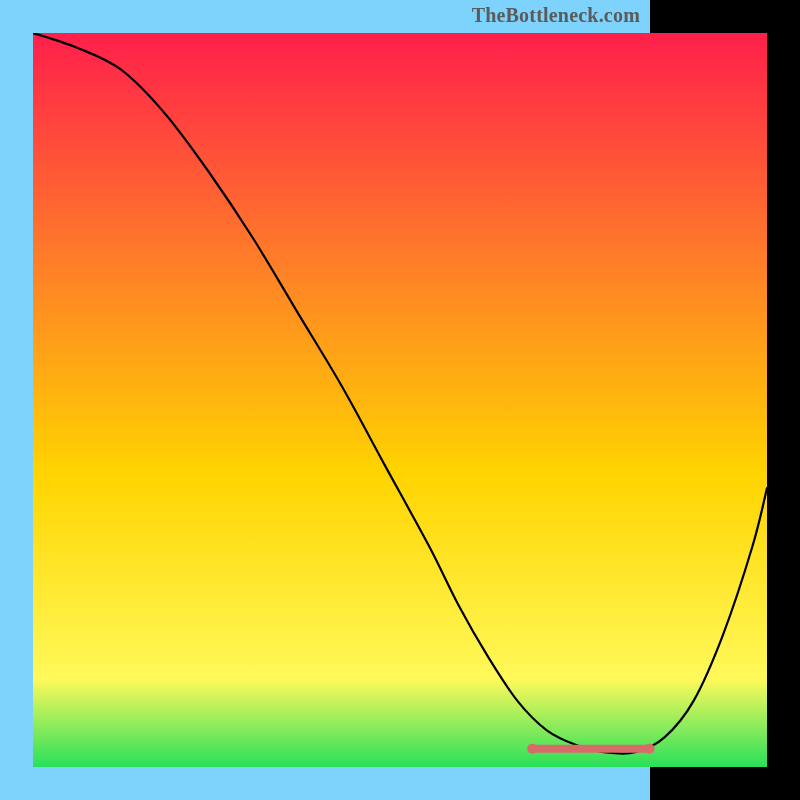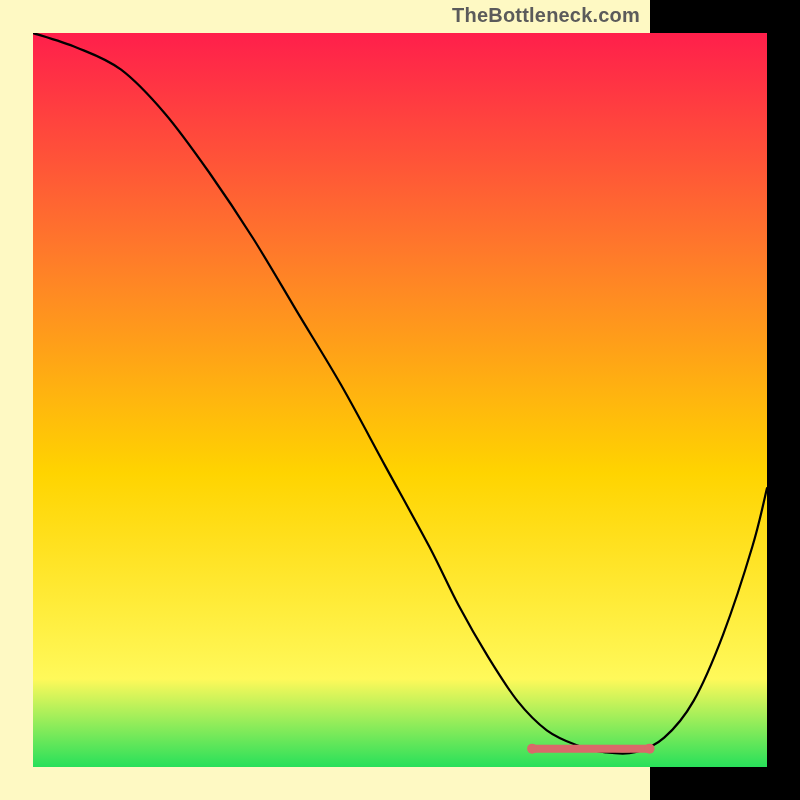--- a/index.html
+++ b/index.html
@@ -8,21 +8,22 @@
     width: 800px;
     height: 800px;
     background: #000;
     overflow: hidden;
     font-family: Arial, Helvetica, sans-serif;
   }
   .frame {
     position: absolute;
     left: 0; top: 0;
     width: 650px; height: 800px;
-    background: #fef9c3;
+    background: #7dd3fc;
+    font-family: Liberation Serif, serif;
   }
   .watermark {
     position: absolute;
     top: 4px;
     right: 10px;
     color: #5b5b5b;
     font-size: 20px;
     font-weight: bold;
     letter-spacing: 0.2px;
     z-index: 10;

